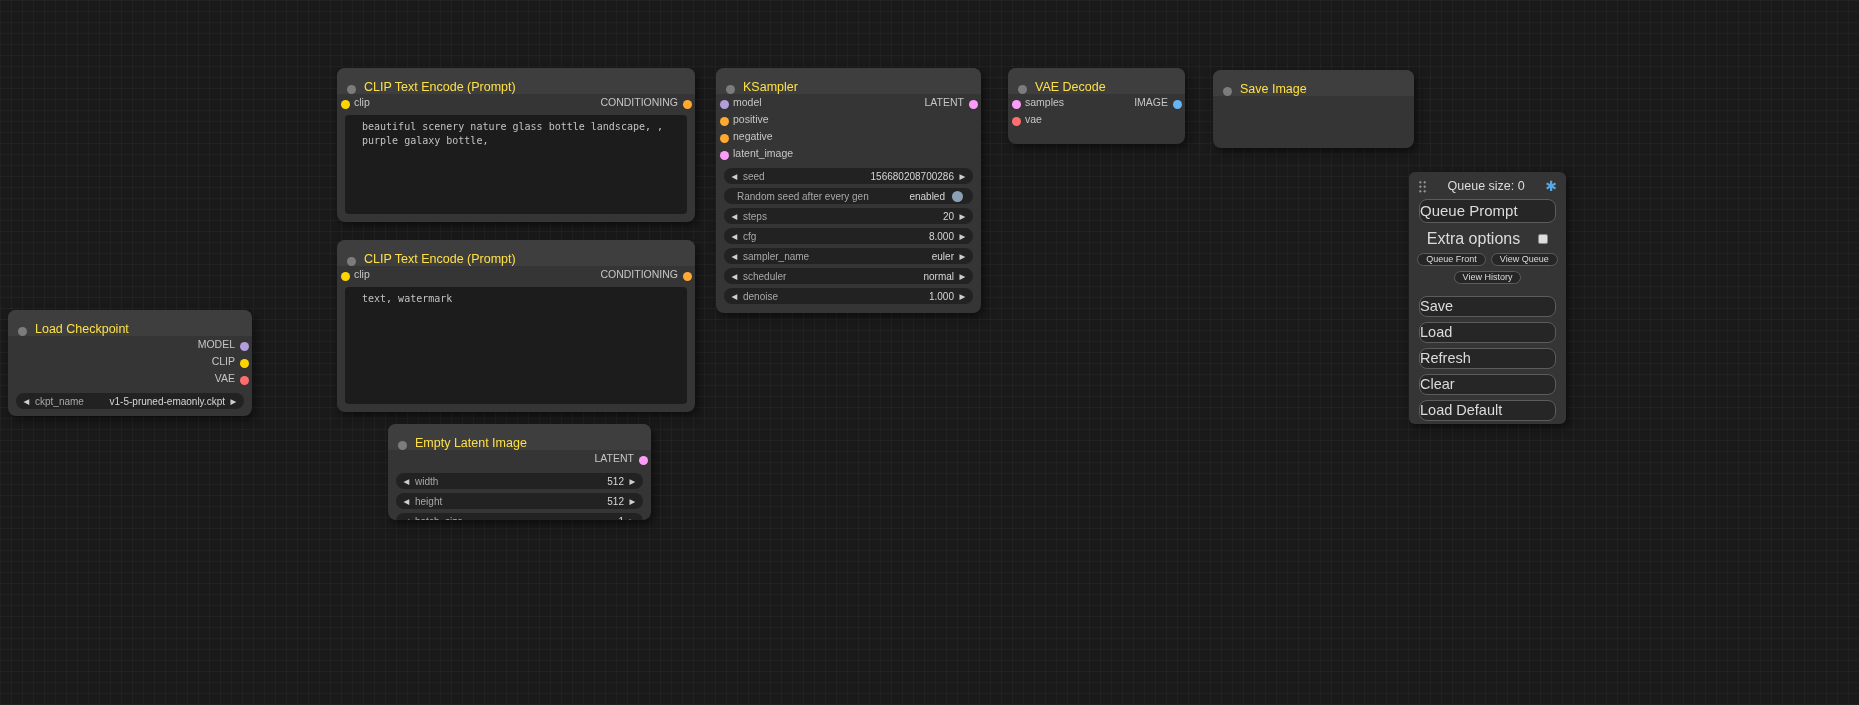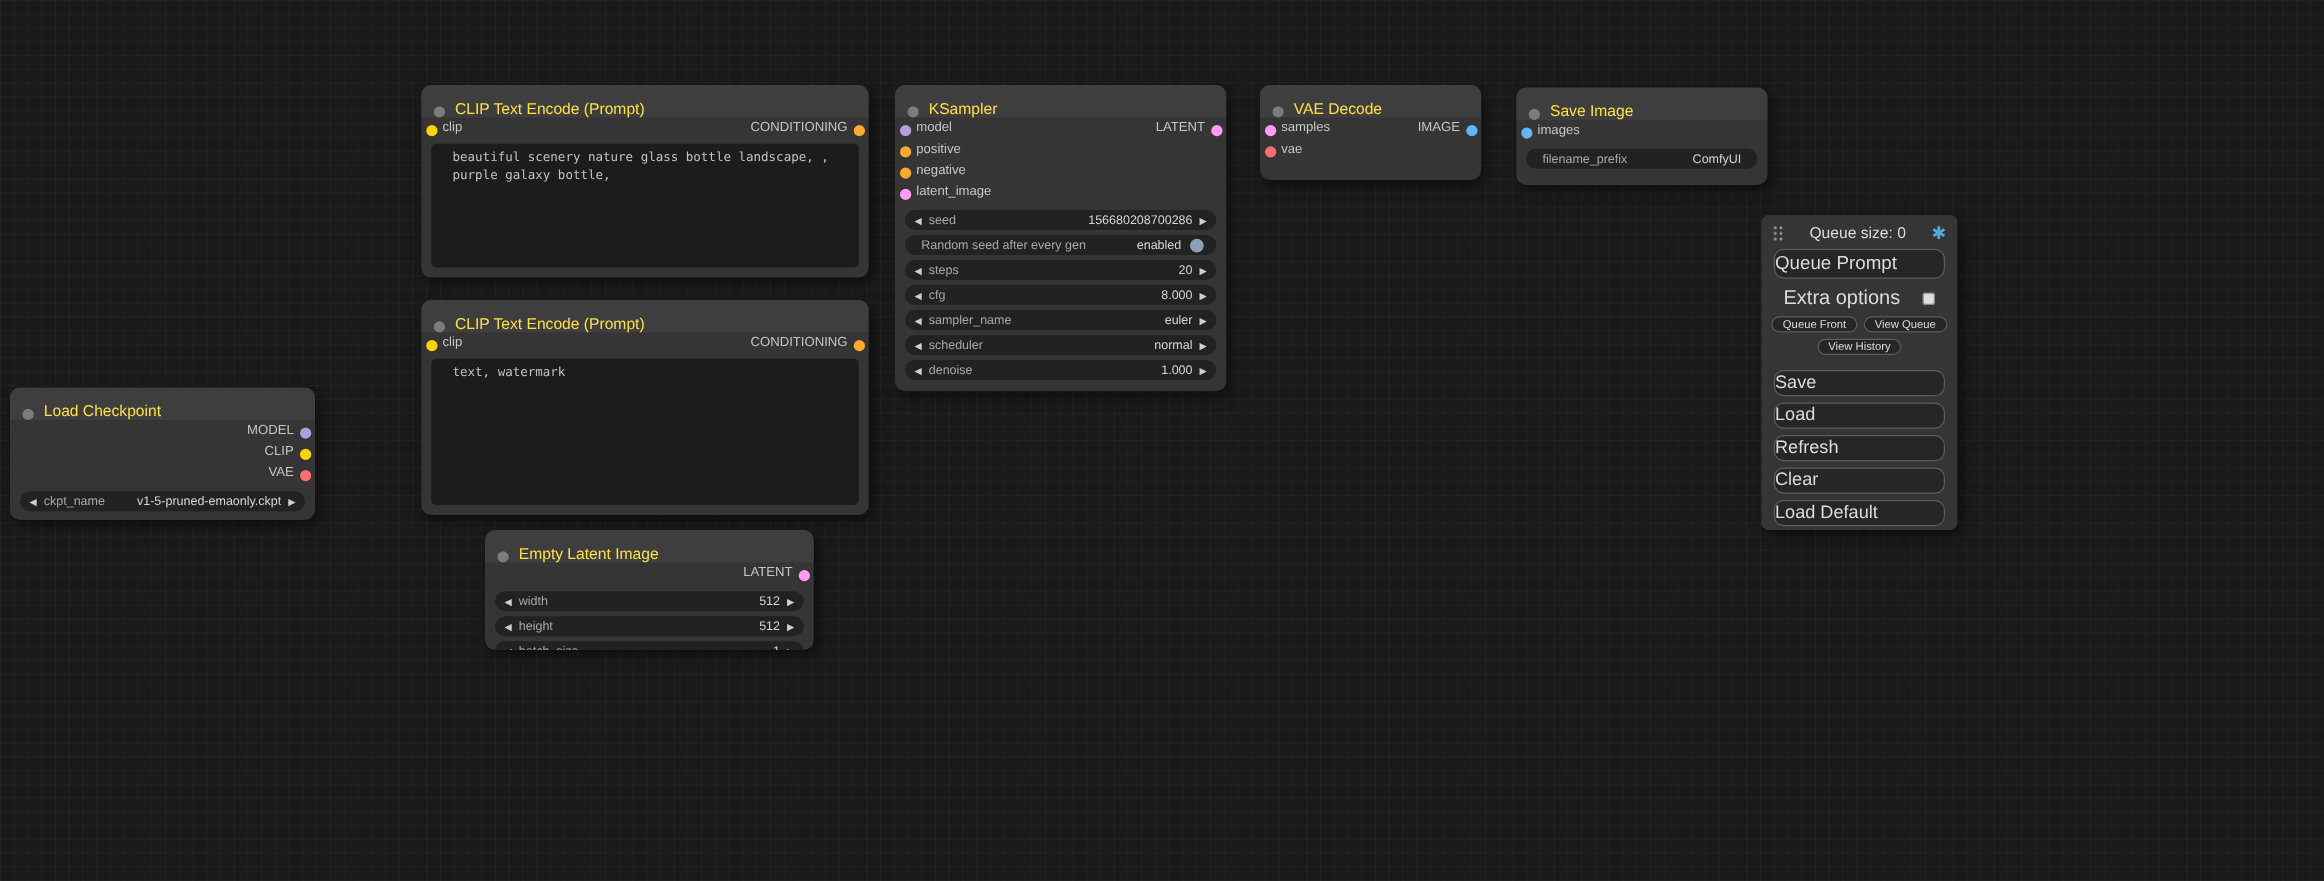--- a/index.html
+++ b/index.html
@@ -260,30 +260,20 @@
         <span class="in-label">vae</span>
       </div>
     </div>
   </div>
 
   <div class="node" style="left:1213px;top:70px;width:201px;height:78px">
     <div class="node-title">
       <span class="tdot"></span>
       <span>Save Image</span>
     </div>
-    <div class="slots">
-      <div class="slot-row">
-        <span class="dot in c-image"></span>
-        <span class="in-label">images</span>
-      </div>
-      <div class="widget no-arrows">
-        <span class="wname">filename_prefix</span>
-        <span class="wvalue">ComfyUI</span>
-      </div>
-    </div>
   </div>
 
   <div class="menu">
     <div class="menu-header">
       <span class="drag-dots"></span>
       <span class="queue-size">Queue size: 0</span>
       <span class="gear">✱</span>
     </div>
     <div class="btn btn-queue">Queue Prompt</div>
     <div class="extra-row">

